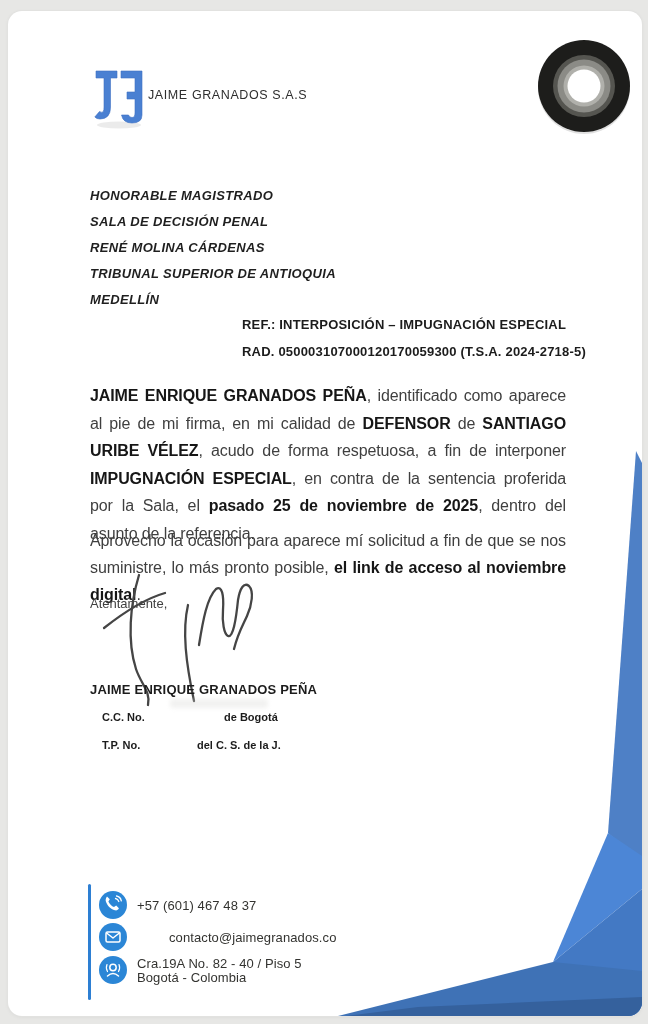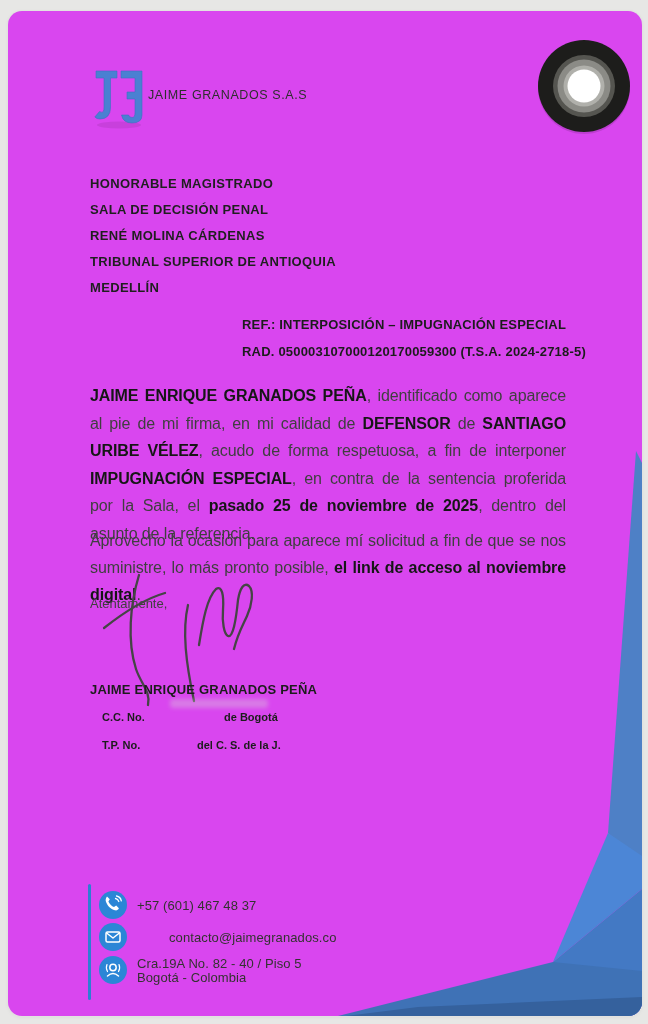--- a/index.html
+++ b/index.html
@@ -4,32 +4,32 @@
 <style>
   html,body{margin:0;padding:0;}
   body{
     width:648px;height:1024px;
     background:#e7e7e5;
     font-family:"Liberation Sans", sans-serif;
     position:relative;overflow:hidden;
   }
   .page{
     position:absolute;left:8px;top:11px;width:634px;height:1005px;
-    background:#d946ef;border-radius:14px;
+    background:#ffffff;border-radius:14px;
     box-shadow:0 0 0 1px #e2e2e0, 0 1px 4px rgba(0,0,0,.06);
     overflow:hidden;
   }
   .abs{position:absolute;}
   
   .company-name{
     left:140px;top:77px;font-size:12.5px;letter-spacing:.6px;
     color:#2e2e2e;font-weight:500;
   }
   
-  .recipient{left:82px;top:160px;line-height:26px;}
+  .recipient{left:82px;top:172px;line-height:26px;font-style:italic;}
   .recipient div{
     font-weight:700;font-size:13px;letter-spacing:.35px;color:#1f1f1f;
   }
   
   .refblock{left:234px;top:300px;line-height:27px;}
   .refblock div{font-weight:700;font-size:13px;letter-spacing:.2px;color:#1c1c1c;}
   
   .para{
     left:82px;width:476px;font-size:16px;line-height:27.5px;
     color:#3f3f3f;text-align:justify;letter-spacing:-.1px;

